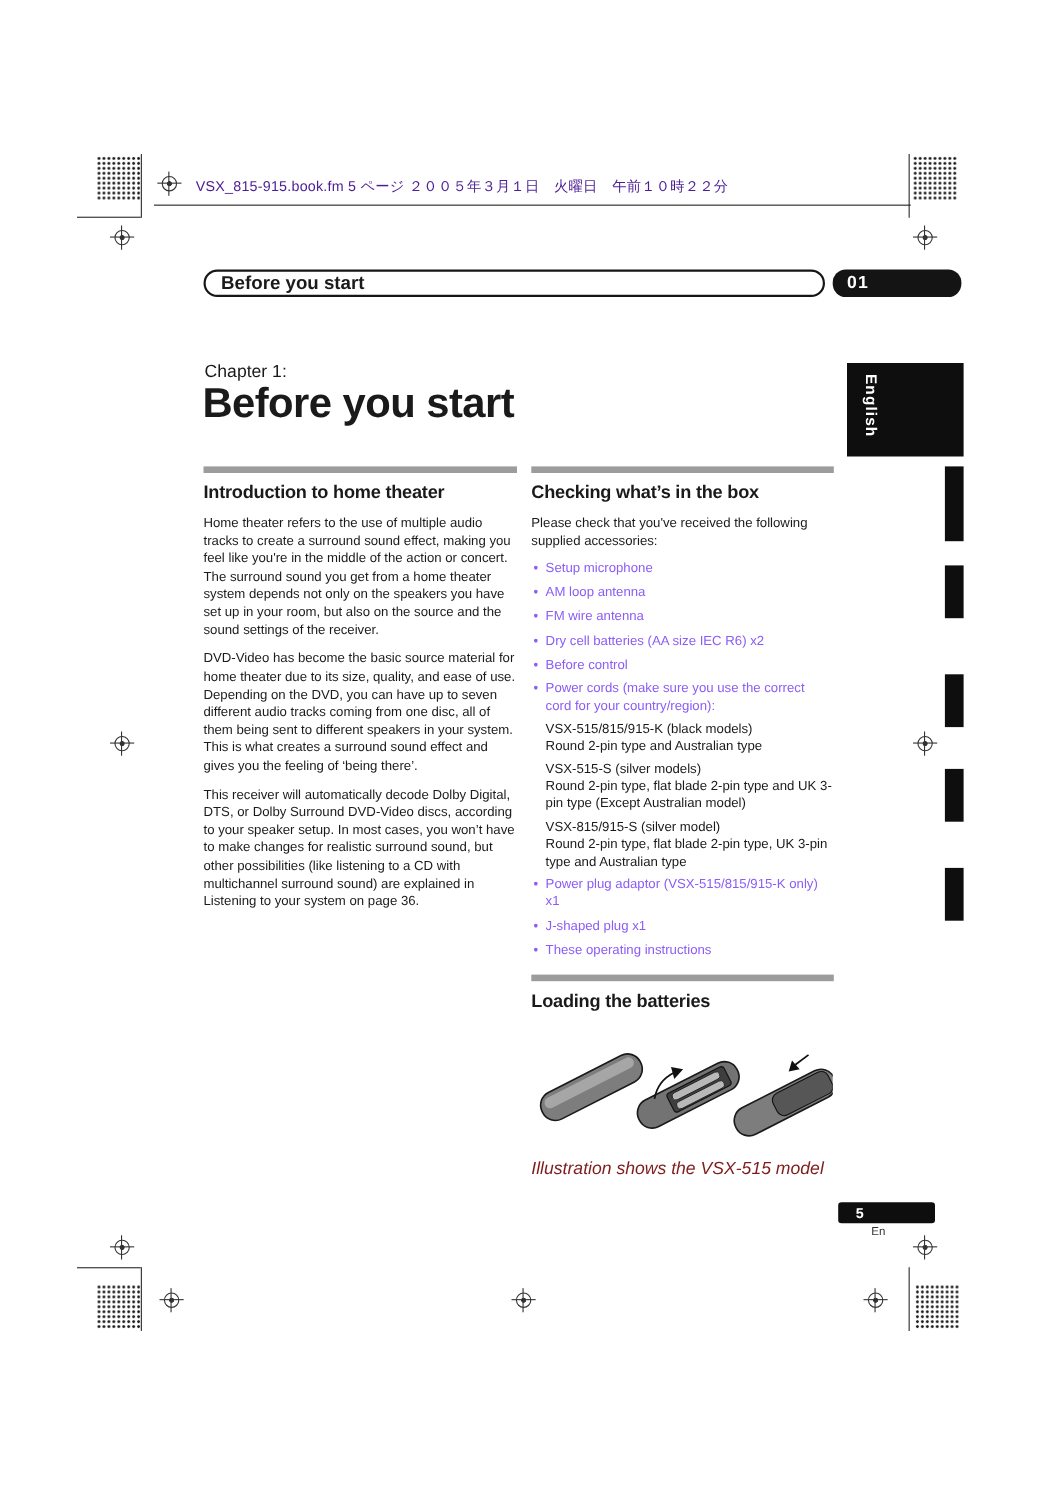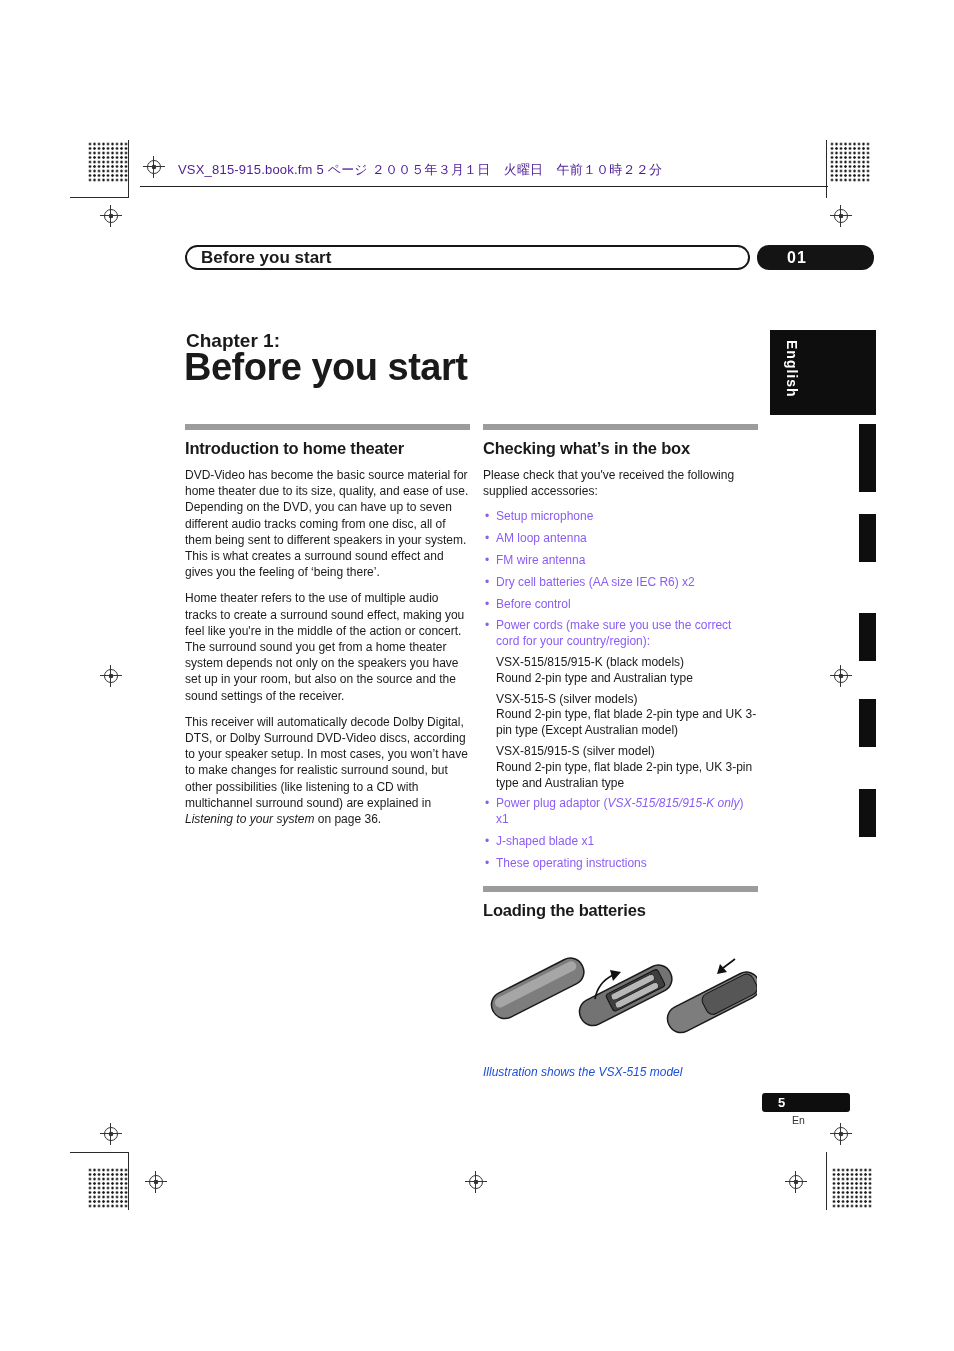--- a/index.html
+++ b/index.html
@@ -18,47 +18,47 @@
   .regmark .h{position:absolute;left:-2px;top:8px;width:22px;height:1px;background:#333}
   .regmark .v{position:absolute;left:8px;top:-2px;width:1px;height:22px;background:#333}
 
   .top-note{position:absolute;left:178px;top:161px;font-size:13px;letter-spacing:.2px;color:#4c1d95;white-space:nowrap}
   .top-rule{position:absolute;left:140px;top:186px;width:688px;height:1px;background:#222}
 
   
   .runhead{position:absolute;left:185px;top:245px;width:565px;height:25px;border:2px solid #161616;border-radius:13px;
     display:flex;align-items:center;padding-left:14px;font-size:17px;font-weight:bold}
   .runnum{position:absolute;left:757px;top:245px;width:117px;height:25px;background:#141414;border-radius:12px;
-    display:flex;align-items:center;padding-left:30px;color:#fff;font-size:16px;font-weight:bold;letter-spacing:1px}
+    display:flex;align-items:center;padding-left:13px;color:#fff;font-size:16px;font-weight:bold;letter-spacing:1px}
 
   .lang-tab{position:absolute;left:770px;top:330px;width:106px;height:85px;background:#0e0e0e}
   .lang-tab span{position:absolute;left:14px;top:10px;color:#fff;font-size:14px;font-weight:bold;
     writing-mode:vertical-rl;letter-spacing:1px}
   .index-bar{position:absolute;left:859px;width:17px;background:#0e0e0e}
 
-  .kicker{position:absolute;left:186px;top:330px;font-size:19px;font-weight:bold}
+  .kicker{position:absolute;left:186px;top:330px;font-size:16px;font-weight:normal}
   .big-title{position:absolute;left:184px;top:346px;font-size:38px;font-weight:bold;letter-spacing:-.5px}
 
   .col{position:absolute;top:424px}
   .col-left{left:185px;width:285px}
   .col-right{left:483px;width:275px}
   .secbar{height:6px;background:#9c9c9c;margin-bottom:9px}
   h2{font-size:16.5px;font-weight:bold;margin:2px 0 9px;letter-spacing:-.2px}
   p{font-size:12px;line-height:16.2px;margin:0 0 10px;color:#1b1b1b}
-  .it{font-style:italic}
+  .it{}
 
   ul{list-style:none;margin:2px 0 0}
   li{position:relative;font-size:12px;line-height:15.8px;padding-left:13px;margin:0 0 6px;color:#8b5cf6}
   li::before{content:"•";position:absolute;left:2px;top:0}
   .variants{padding-left:13px;margin:-1px 0 5px}
   .vname{font-size:12px;line-height:15.8px}
   .vdesc{font-size:12px;line-height:15.8px;margin-bottom:5px}
 
   .illus{width:274px;height:100px;margin:14px 0 6px}
-  .caption{font-size:12px;font-style:italic;color:#1d4ed8;margin-top:12px}
+  .caption{font-size:16px;font-style:italic;color:#7f1d1d;}
 
   .page-tab{position:absolute;left:762px;top:1093px;width:88px;height:19px;background:#0e0e0e;border-radius:3px;
     display:flex;align-items:center;padding-left:16px;color:#fff;font-weight:bold;font-size:13px}
   .page-lang{position:absolute;left:792px;top:1114px;font-size:10.5px;color:#333}
 </style>
 </head>
 <body>
 
 <div class="page">
 
@@ -143,22 +143,22 @@
   <div class="index-bar" style="top:613px;height:48px"></div>
   <div class="index-bar" style="top:699px;height:48px"></div>
   <div class="index-bar" style="top:789px;height:48px"></div>
 
   <div class="kicker">Chapter 1:</div>
   <div class="big-title">Before you start</div>
 
   <div class="col col-left">
     <div class="secbar"></div>
     <h2>Introduction to home theater</h2>
+    <p>Home theater refers to the use of multiple audio tracks to create a surround sound effect, making you feel like you're in the middle of the action or concert. The surround sound you get from a home theater system depends not only on the speakers you have set up in your room, but also on the source and the sound settings of the receiver.</p>
     <p>DVD-Video has become the basic source material for home theater due to its size, quality, and ease of use. Depending on the DVD, you can have up to seven different audio tracks coming from one disc, all of them being sent to different speakers in your system. This is what creates a surround sound effect and gives you the feeling of ‘being there’.</p>
-    <p>Home theater refers to the use of multiple audio tracks to create a surround sound effect, making you feel like you're in the middle of the action or concert. The surround sound you get from a home theater system depends not only on the speakers you have set up in your room, but also on the source and the sound settings of the receiver.</p>
     <p><span>This receiver will automatically decode Dolby Digital, DTS, or Dolby Surround DVD-Video discs, according to your speaker setup. In most cases, you won’t have to make changes for realistic surround sound, but other possibilities (like listening to a CD with multichannel surround sound) are explained in </span><span class="it">Listening to your system</span><span> on page 36.</span></p>
   </div>
 
   <div class="col col-right">
     <div class="secbar"></div>
     <h2>Checking what’s in the box</h2>
     <p>Please check that you've received the following supplied accessories:</p>
     <ul>
       <li>Setup microphone</li>
       <li>AM loop antenna</li>
@@ -170,21 +170,21 @@
     <div class="variants">
       <div class="vname">VSX-515/815/915-K (black models)</div>
       <div class="vdesc">Round 2-pin type and Australian type</div>
       <div class="vname">VSX-515-S (silver models)</div>
       <div class="vdesc">Round 2-pin type, flat blade 2-pin type and UK 3-pin type (Except Australian model)</div>
       <div class="vname">VSX-815/915-S (silver model)</div>
       <div class="vdesc">Round 2-pin type, flat blade 2-pin type, UK 3-pin type and Australian type</div>
     </div>
     <ul>
       <li><span>Power plug adaptor (</span><span class="it">VSX-515/815/915-K only</span><span>) x1</span></li>
-      <li>J-shaped blade x1</li>
+      <li>J-shaped plug x1</li>
       <li>These operating instructions</li>
     </ul>
 
     <div class="secbar" style="margin-top:14px"></div>
     <h2>Loading the batteries</h2>
 
     <svg class="illus" viewBox="0 0 274 100" aria-hidden="true">
       <g transform="translate(4,56) rotate(-27)">
         <rect width="100" height="27" rx="13" fill="#7d7d7d" stroke="#1a1a1a" stroke-width="1.5"></rect>
         <rect x="5" y="4" width="90" height="10" rx="5" fill="#a6a6a6"></rect>

